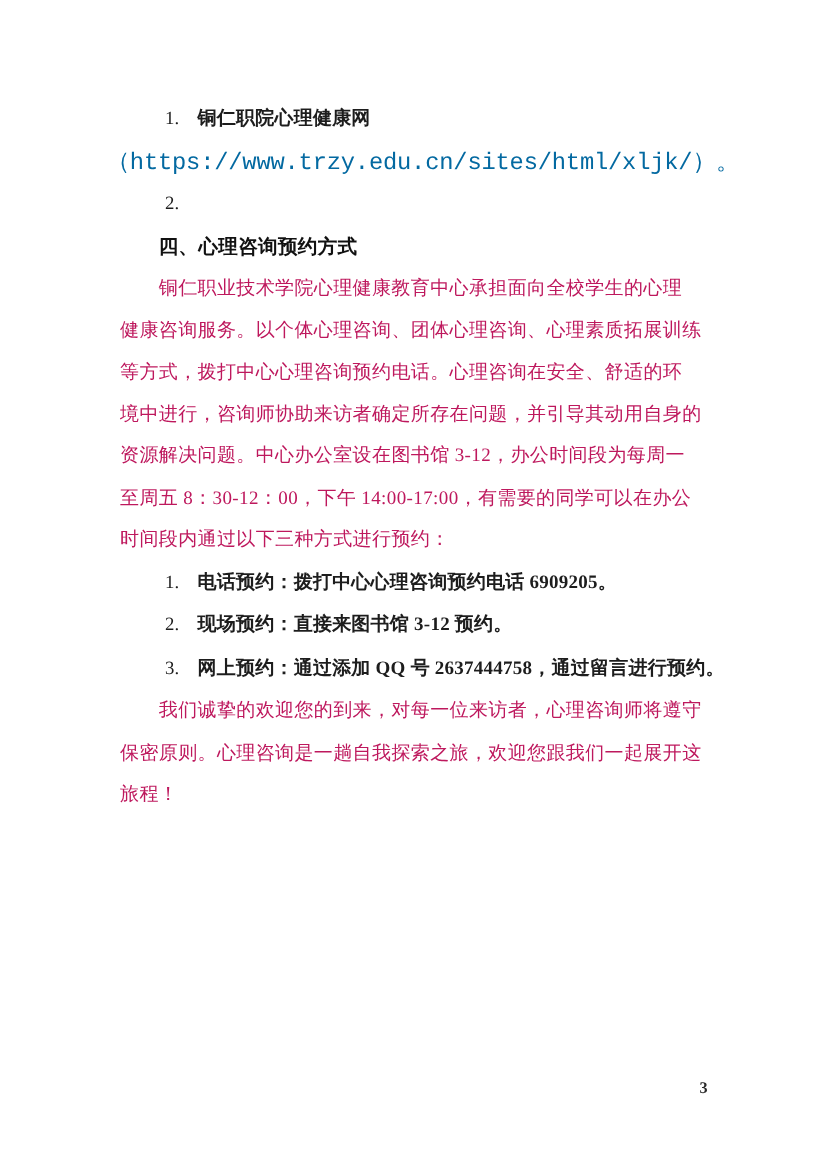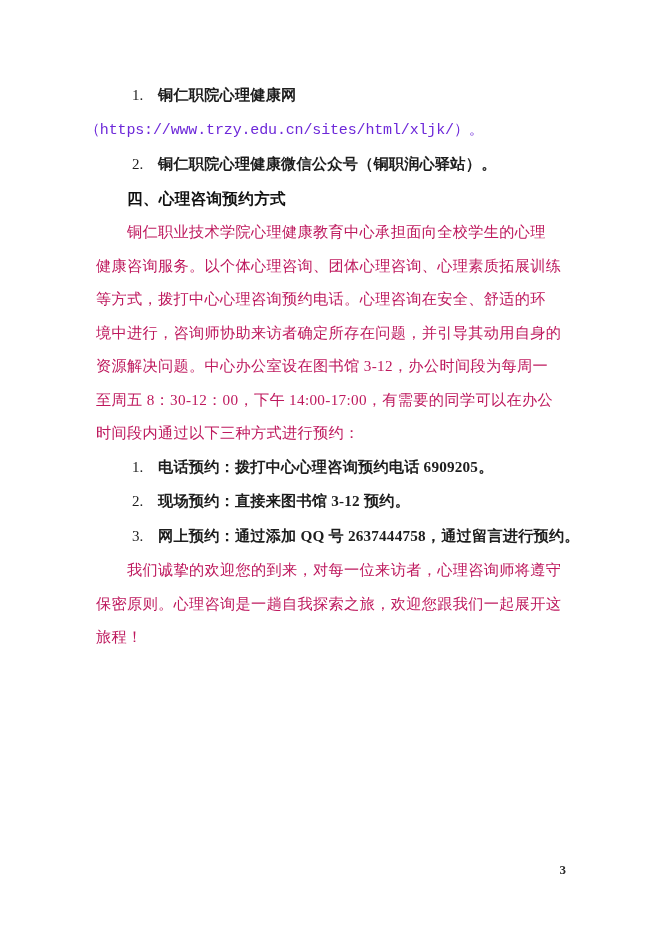--- a/index.html
+++ b/index.html
@@ -65,23 +65,23 @@
     font-size: 15px;
   }
   .list-text {
     letter-spacing: 0.2px;
     font-weight: bold;
   }
 
   
   .url-line {
     font-family: "Liberation Mono", "DejaVu Sans Mono", monospace;
-    font-size: 15px;
+    font-size: 19px;
     line-height: 33.5px;
-    color: #6d28d9;
+    color: #0369a1;
     white-space: nowrap;
     letter-spacing: -0.15px;
     margin-left: -11px;
   }
   .url-cjk {
     font-family: "Liberation Serif", "DejaVu Serif", serif;
   }
 
   
   .heading {
@@ -113,21 +113,20 @@
 
     <div class="list-row">
       <span class="list-marker">1.</span>
       <span class="list-text">铜仁职院心理健康网</span>
     </div>
 
     <div class="url-line"><span class="url-cjk">（</span><span>https://www.trzy.edu.cn/sites/html/xljk/</span><span class="url-cjk">）。</span></div>
 
     <div class="list-row">
       <span class="list-marker">2.</span>
-      <span class="list-text">铜仁职院心理健康微信公众号（铜职润心驿站）。</span>
     </div>
 
     <div class="heading">四、心理咨询预约方式</div>
 
     <div class="para-line indent-2">铜仁职业技术学院心理健康教育中心承担面向全校学生的心理</div>
     <div class="para-line">健康咨询服务。以个体心理咨询、团体心理咨询、心理素质拓展训练</div>
     <div class="para-line">等方式，拨打中心心理咨询预约电话。心理咨询在安全、舒适的环</div>
     <div class="para-line">境中进行，咨询师协助来访者确定所存在问题，并引导其动用自身的</div>
     <div class="para-line">资源解决问题。中心办公室设在图书馆 3-12，办公时间段为每周一</div>
     <div class="para-line">至周五 8：30-12：00，下午 14:00-17:00，有需要的同学可以在办公</div>

